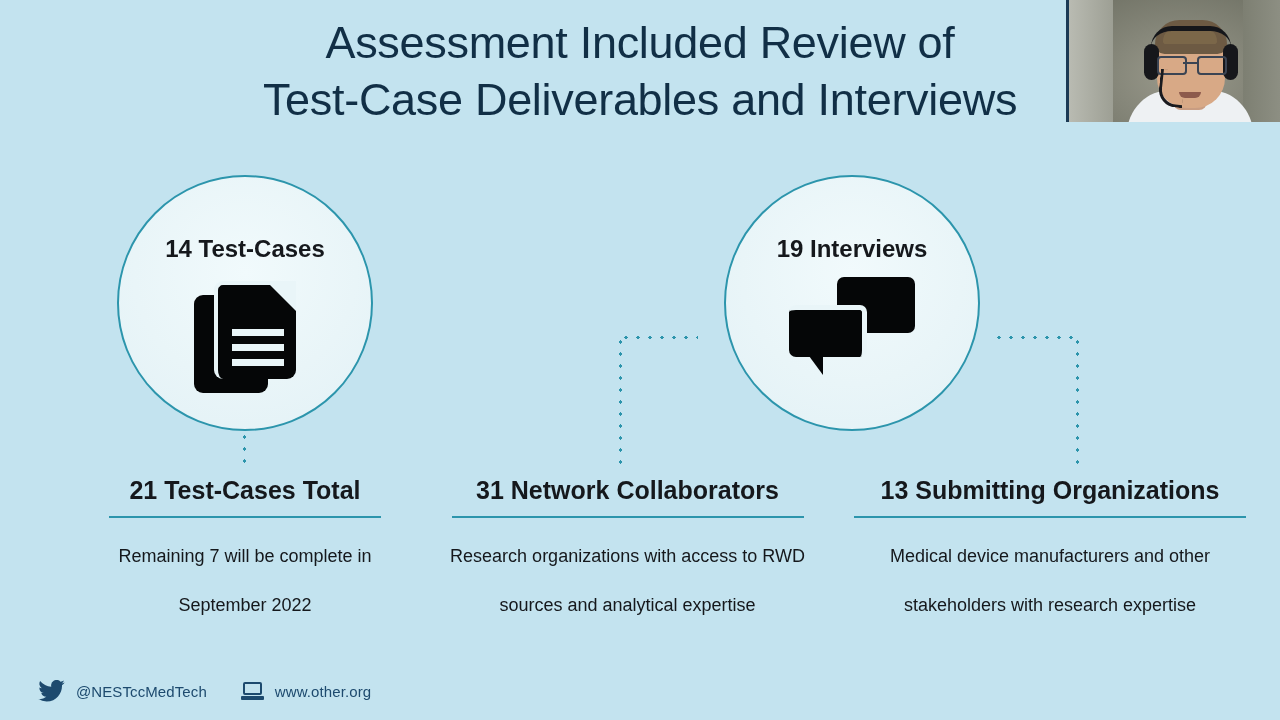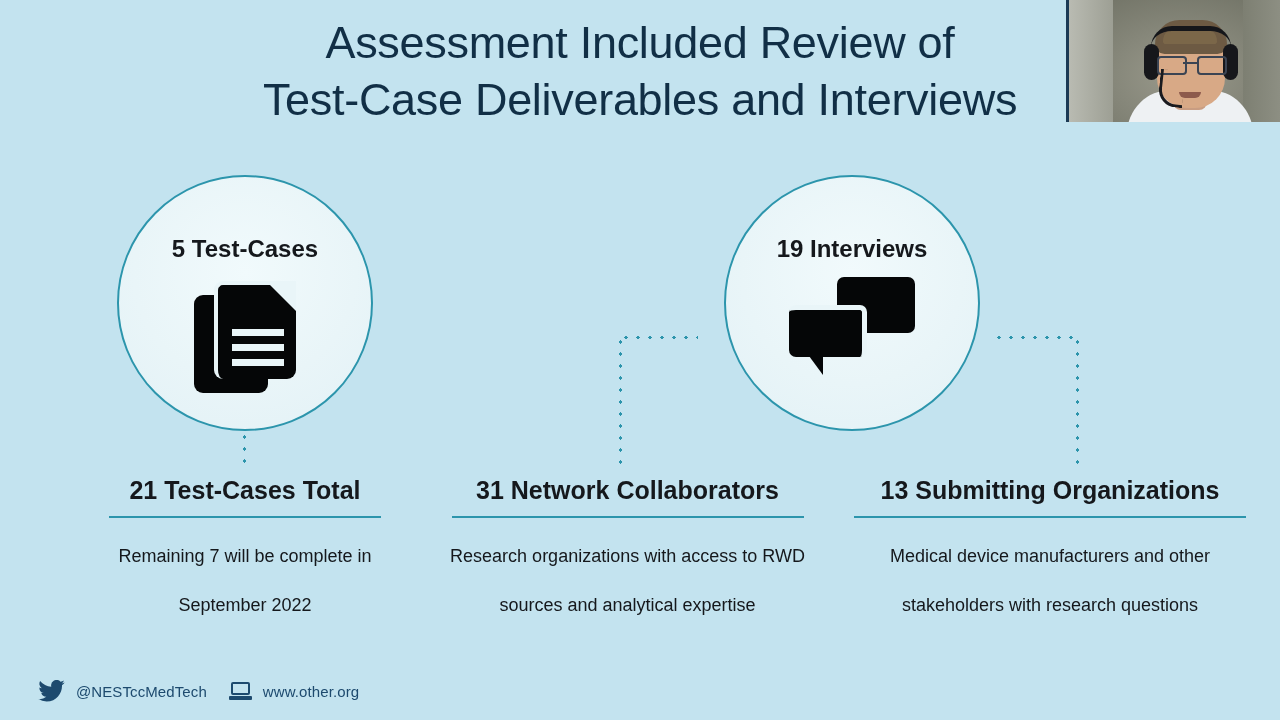--- a/index.html
+++ b/index.html
@@ -321,21 +321,21 @@
   .col-two .col-rule   { width: 352px; }
   .col-three .col-rule { width: 392px; }
 
   
   .footer {
     position: absolute;
     left: 38px;
     bottom: 18px;
     display: flex;
     align-items: center;
-    gap: 22px;
+    gap: 34px;
   }
   .footer-item {
     display: flex;
     align-items: center;
     gap: 11px;
   }
   .footer-text {
     font-size: 15px;
     color: #1d4a6e;
     letter-spacing: .1px;
@@ -386,21 +386,21 @@
     <div class="wc-glasses">
       <div class="wc-lens l"></div>
       <div class="wc-bridge"></div>
       <div class="wc-lens r"></div>
     </div>
     <div class="wc-mic"></div>
     <div class="wc-mouth"></div>
   </div>
 
   <div class="circle circle-one">
-    <div class="circle-label">5 Test-Cases</div>
+    <div class="circle-label">14 Test-Cases</div>
     <div class="icon-docs">
       <div class="doc-back"></div>
       <div class="doc-front">
         <div class="doc-fold"></div>
         <div class="doc-lines">
           <div class="doc-line"></div>
           <div class="doc-line"></div>
           <div class="doc-line"></div>
         </div>
       </div>
@@ -431,21 +431,21 @@
 
   <div class="col col-two">
     <div class="col-head">31 Network Collaborators</div>
     <div class="col-rule"></div>
     <div class="col-body">Research organizations with access to RWD sources and analytical expertise</div>
   </div>
 
   <div class="col col-three">
     <div class="col-head">13 Submitting Organizations</div>
     <div class="col-rule"></div>
-    <div class="col-body">Medical device manufacturers and other stakeholders with research questions</div>
+    <div class="col-body">Medical device manufacturers and other stakeholders with research expertise</div>
   </div>
 
   <div class="footer">
     <div class="footer-item">
       <span class="tw-icon">
         <svg width="27" height="22" viewBox="0 0 24 20" aria-hidden="true">
           <path fill="#1d4a6e" d="M24 2.37a9.6 9.6 0 0 1-2.83.79A4.95 4.95 0 0 0 23.34.37a9.83 9.83 0 0 1-3.13 1.21A4.92 4.92 0 0 0 11.8 6.04 13.96 13.96 0 0 1 1.67.9a4.95 4.95 0 0 0 1.52 6.58A4.87 4.87 0 0 1 .96 6.86v.06a4.93 4.93 0 0 0 3.95 4.84 4.94 4.94 0 0 1-2.22.08 4.93 4.93 0 0 0 4.6 3.45A9.88 9.88 0 0 1 0 17.35a13.92 13.92 0 0 0 7.55 2.23c9.06 0 14.01-7.58 14.01-14.15l-.02-.64A9.97 9.97 0 0 0 24 2.37z"></path>
         </svg>
       </span>
       <span class="footer-text">@NESTccMedTech</span>

